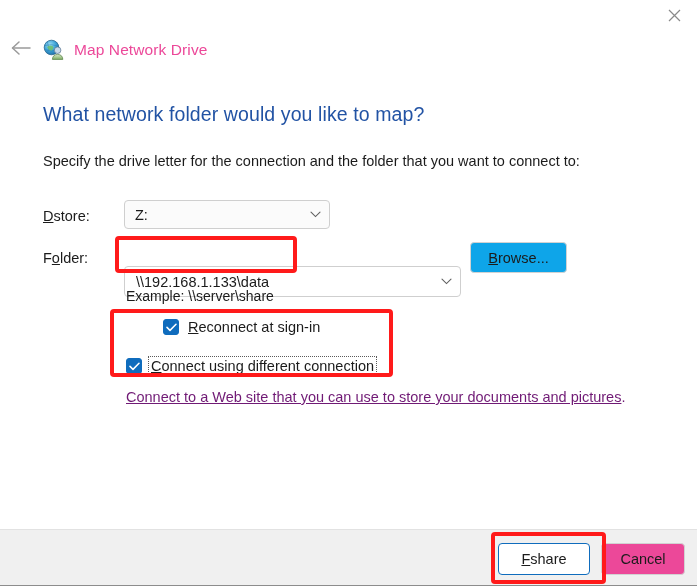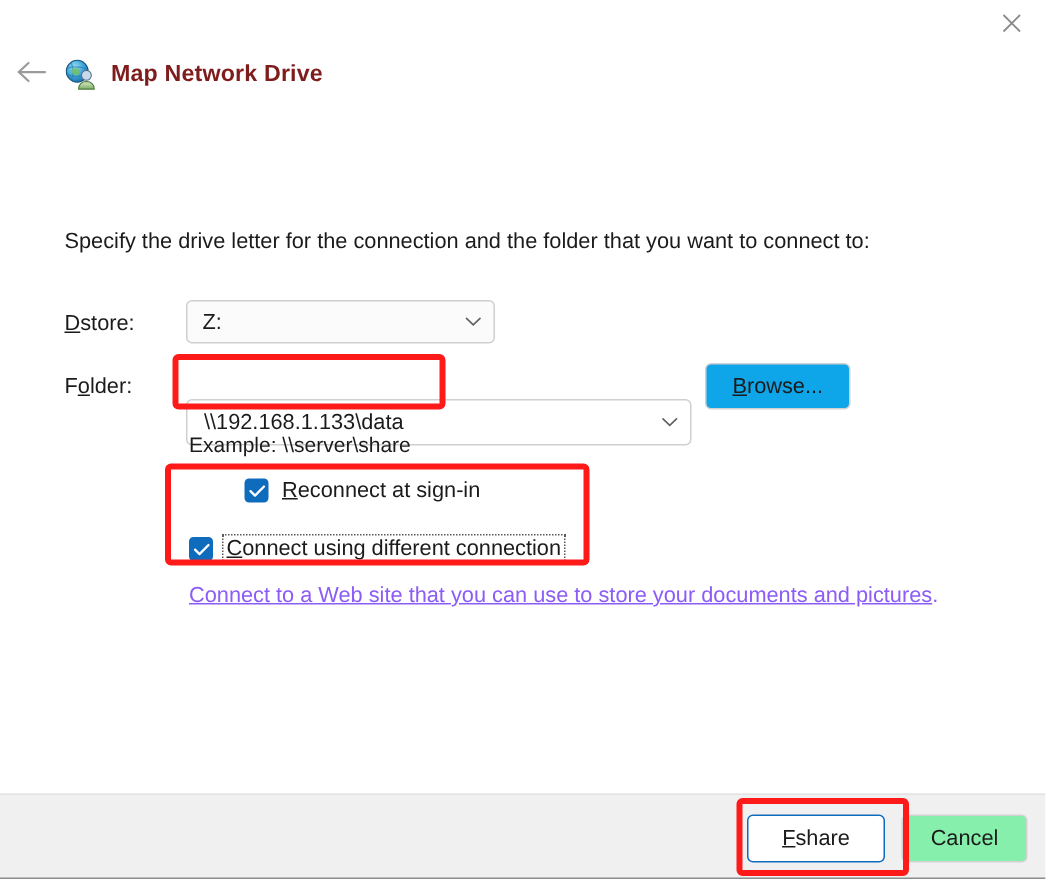--- a/index.html
+++ b/index.html
@@ -57,24 +57,23 @@
   #title-icon {
     width: 24px;
     height: 24px;
     margin-left: 0px;
     margin-right: 8px;
     flex: 0 0 auto;
     position: relative;
   }
   #title-text {
     font-size: 15.5px;
-    color: #7f1d1d;
+    color: #ec4899;
     letter-spacing: 0.1px;
     white-space: nowrap;
-    font-weight: bold;
   }
 
   
   #content {
     position: absolute;
     left: 0;
     top: 67px;
     right: 0;
     bottom: 56px;
     background: #ffffff;
@@ -214,21 +213,21 @@
   .focused .cblabel {
     outline: 1px dotted #5a5a5a;
     outline-offset: 0px;
   }
 
   #weblink {
     position: absolute;
     left: 126px;
     top: 322px;
     font-size: 14.5px;
-    color: #8b5cf6;
+    color: #701a75;
     white-space: nowrap;
     cursor: default;
   }
   #weblink .lk { text-decoration: underline; }
 
   
   #footer {
     position: absolute;
     left: 0;
     right: 0;
@@ -242,21 +241,21 @@
     position: absolute;
     left: 0; right: 0; bottom: 0;
     height: 1px;
     background: #8c8c8c;
   }
 
   .footbtn {
     position: absolute;
     box-sizing: border-box;
     height: 32px;
-    background: #86efac;
+    background: #ec4899;
     border: 1px solid #d2d2d2;
     border-radius: 4px;
     font-size: 14.5px;
     color: #1b1b1b;
     display: flex;
     align-items: center;
     justify-content: center;
     cursor: default;
   }
   #finish-btn {
@@ -330,20 +329,21 @@
         <circle cx="15.6" cy="12.2" r="3.3" fill="#c7d9ea" stroke="#53708c" stroke-width="0.7"></circle>
         <path d="M10.4 21.4 Q10.6 16.6 15.6 16.4 Q20.6 16.6 20.8 21.4 Z" fill="url(#pr)" stroke="#4f7a3c" stroke-width="0.7"></path>
       </svg>
     </div>
 
     <div id="title-text">Map Network Drive</div>
   </div>
 
   <div id="content">
 
+    <div id="heading">What network folder would you like to map?</div>
     <div id="subheading">Specify the drive letter for the connection and the folder that you want to connect to:</div>
 
     <div class="row-label" id="drive-label"><span class="und">D</span><span>store:</span></div>
 
     <div class="combo" id="drive-combo">
       <div class="combo-value">Z:</div>
       <div class="chev">
         <svg width="11" height="7" viewBox="0 0 11 7">
             <path d="M1 1.2 L5.5 5.6 L10 1.2" stroke="#606060" stroke-width="1.1" fill="none" stroke-linecap="round"></path>
           </svg>

